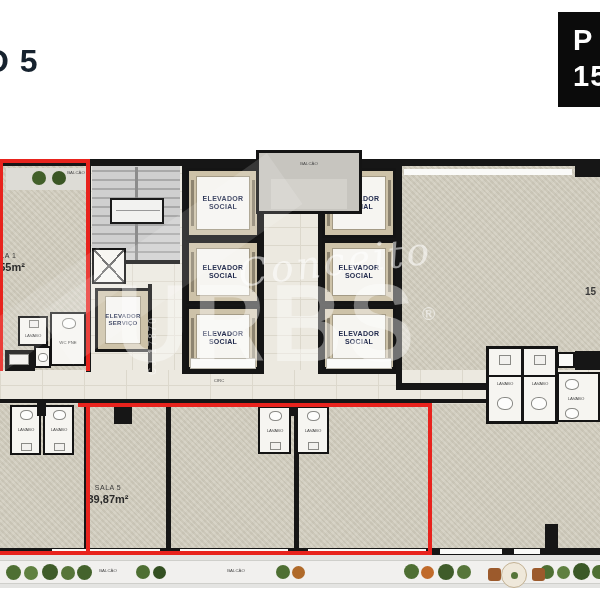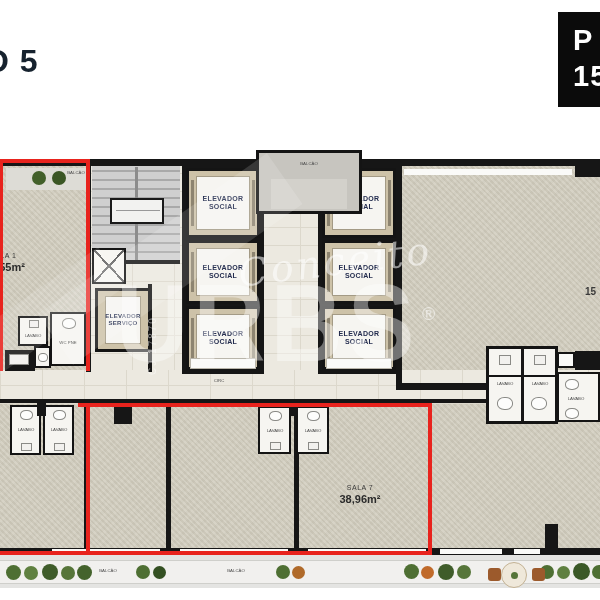--- a/index.html
+++ b/index.html
@@ -208,23 +208,23 @@
     <div class="abs tiny" style="left:0;top:20px;width:30px">LAVABO</div>
     <div class="abs sink" style="left:10px;top:34px;width:11px;height:8px"></div>
   </div>
   <div class="abs white-room" style="left:296px;top:406px;width:33px;height:48px">
     <div class="abs toilet" style="left:9px;top:3px;width:13px;height:10px"></div>
     <div class="abs tiny" style="left:0;top:20px;width:30px">LAVABO</div>
     <div class="abs sink" style="left:10px;top:34px;width:11px;height:8px"></div>
   </div>
   <div class="abs wall" style="left:289px;top:404px;width:9px;height:12px"></div>
 
-  <div class="abs sala-label" style="left:325px;top:484px;width:70px">
-    <span class="nm">SALA 7</span>
-    <span class="ar">38,96m²</span>
+  <div class="abs sala-label" style="left:73px;top:484px;width:70px">
+    <span class="nm">SALA 5</span>
+    <span class="ar">39,87m²</span>
   </div>
 
   <div class="abs white-room" style="left:486px;top:346px;width:72px;height:78px;border-width:3px">
     <div class="abs wall" style="left:32px;top:0;width:3px;height:72px"></div>
     <div class="abs" style="left:0;top:26px;width:32px;height:2px;background:#141414"></div>
     <div class="abs" style="left:35px;top:26px;width:31px;height:2px;background:#141414"></div>
     <div class="abs sink" style="left:10px;top:6px;width:12px;height:10px"></div>
     <div class="abs sink" style="left:45px;top:6px;width:12px;height:10px"></div>
     <div class="abs tiny" style="left:1px;top:32px;width:30px">LAVABO</div>
     <div class="abs tiny" style="left:36px;top:32px;width:30px">LAVABO</div>

